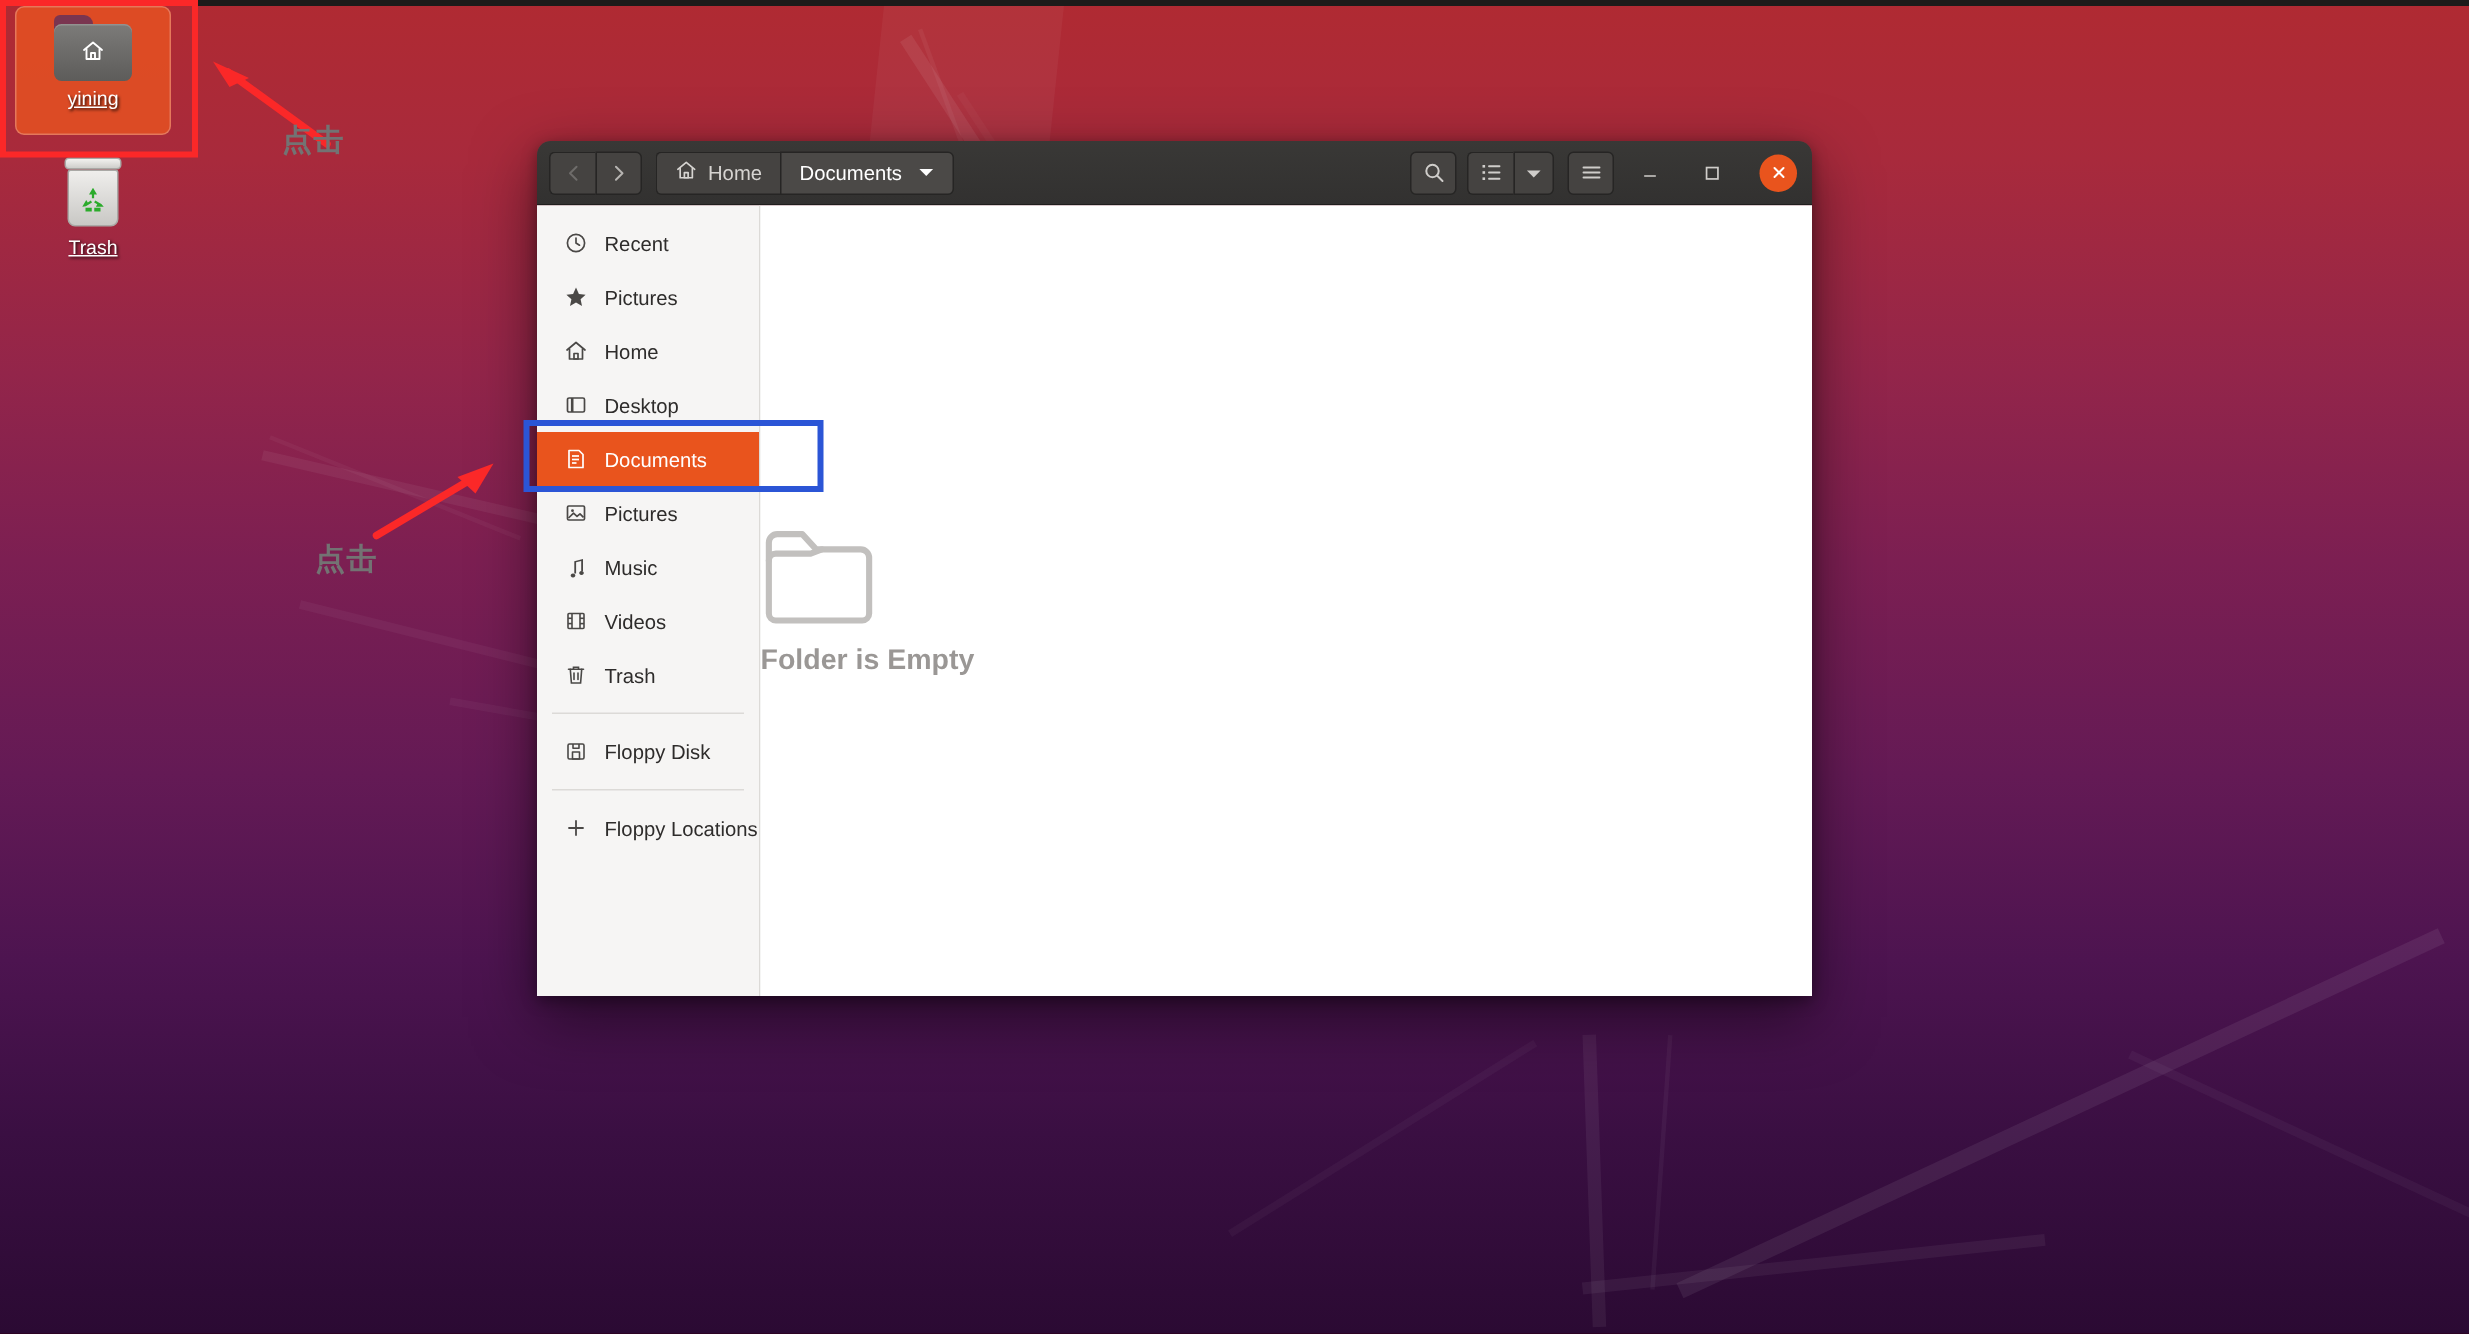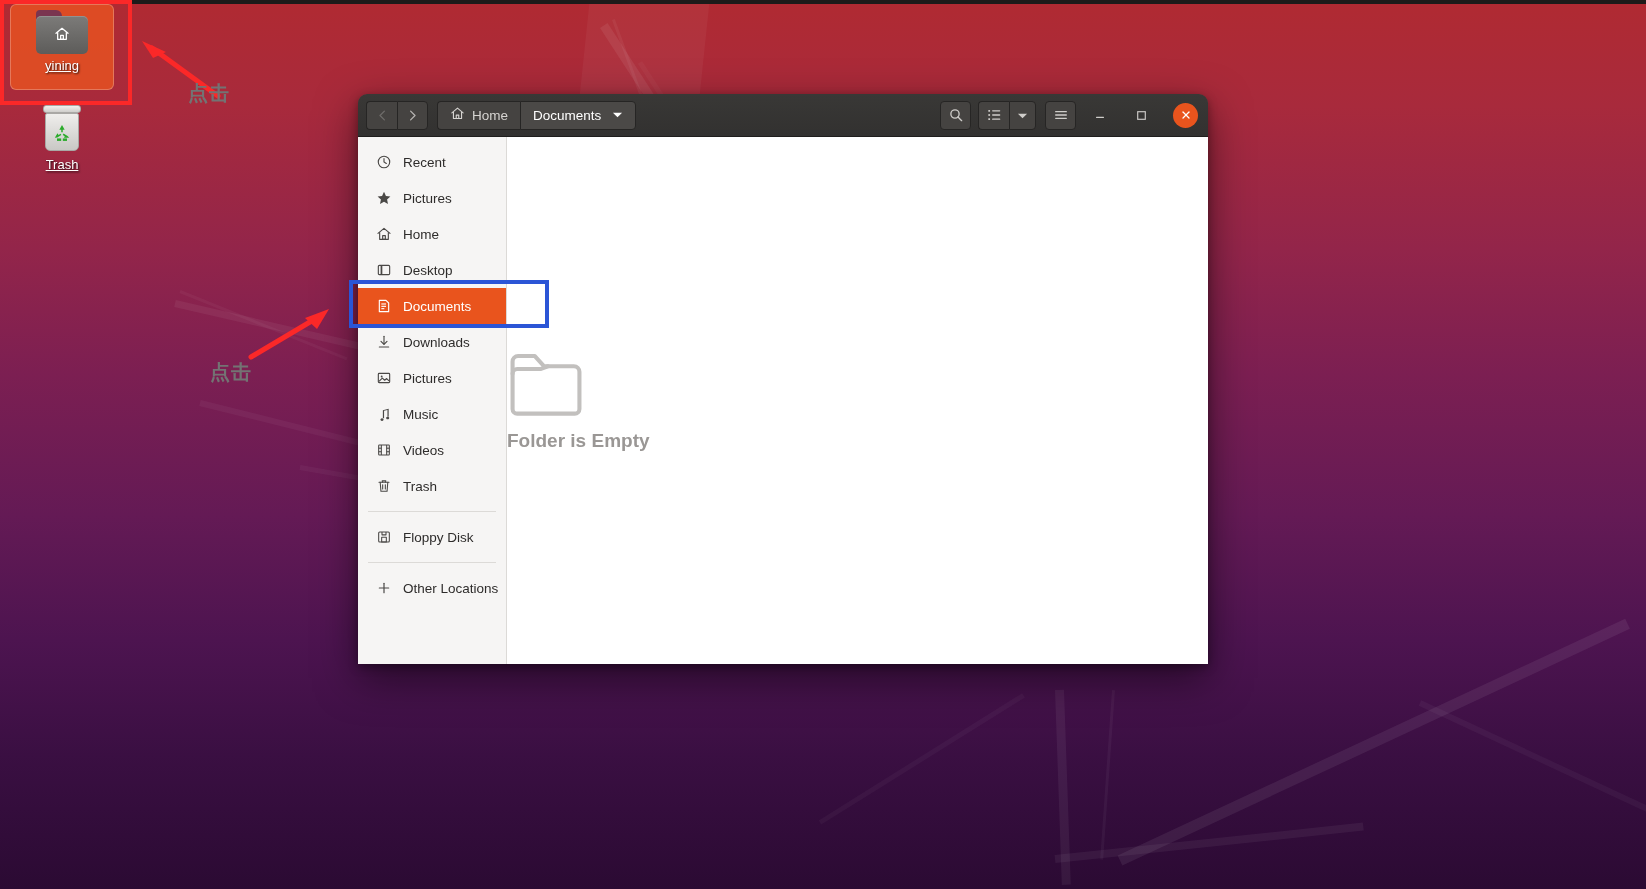--- a/index.html
+++ b/index.html
@@ -492,30 +492,20 @@
           <svg width="16" height="16" viewBox="0 0 24 24" fill="none" stroke="currentColor" stroke-width="1.7" stroke-linejoin="round">
             <path d="M5 3.5 H15 L19 7.5 V20.5 H5 Z"></path>
             <path d="M8 9 H15"></path>
               <path d="M8 12.5 H15"></path>
               <path d="M8 16 H12.5"></path>
           </svg>
         </span>
         <span>Documents</span>
       </div>
 
-      <div class="side-item">
-        <span class="sicon">
-          <svg width="16" height="16" viewBox="0 0 24 24" fill="none" stroke="currentColor" stroke-width="1.7" stroke-linecap="round" stroke-linejoin="round">
-            <path d="M12 3.5 V15"></path>
-              <path d="M7.5 11 L12 15.6 L16.5 11"></path>
-              <path d="M5 19.5 H19"></path>
-          </svg>
-        </span>
-        <span>Downloads</span>
-      </div>
 
       <div class="side-item">
         <span class="sicon">
           <svg width="16" height="16" viewBox="0 0 24 24" fill="none" stroke="currentColor" stroke-width="1.7" stroke-linejoin="round">
             <rect x="3.5" y="5" width="17" height="14" rx="1.3"></rect>
             <circle cx="8.5" cy="9.7" r="1.4" fill="currentColor" stroke="none"></circle>
             <path d="M4.5 17 L9.5 12.2 L13 15.4 L16 12.8 L19.5 16.4"></path>
           </svg>
         </span>
         <span>Pictures</span>
@@ -575,21 +565,21 @@
 
       <div class="side-sep"></div>
 
       <div class="side-item">
         <span class="sicon">
           <svg width="16" height="16" viewBox="0 0 24 24" fill="none" stroke="currentColor" stroke-width="1.8" stroke-linecap="round">
             <path d="M12 5 V19"></path>
               <path d="M5 12 H19"></path>
           </svg>
         </span>
-        <span>Other Locations</span>
+        <span>Floppy Locations</span>
       </div>
     </div>
 
     <div class="content">
       <svg class="empty-folder-icon" viewBox="0 0 84 70" fill="none" stroke="currentColor" stroke-width="4.4" stroke-linejoin="round" stroke-linecap="round">
         <path d="M6 63 V12 a6 6 0 0 1 6 -6 H30 L40 17 H72 a6 6 0 0 1 6 6 V63 a5 5 0 0 1 -5 5 H11 a5 5 0 0 1 -5 -5 Z"></path>
         <path d="M6 25 a5 5 0 0 1 5 -5 H36 L44 17"></path>
       </svg>
       <div class="empty-label">Folder is Empty</div>
     </div>

